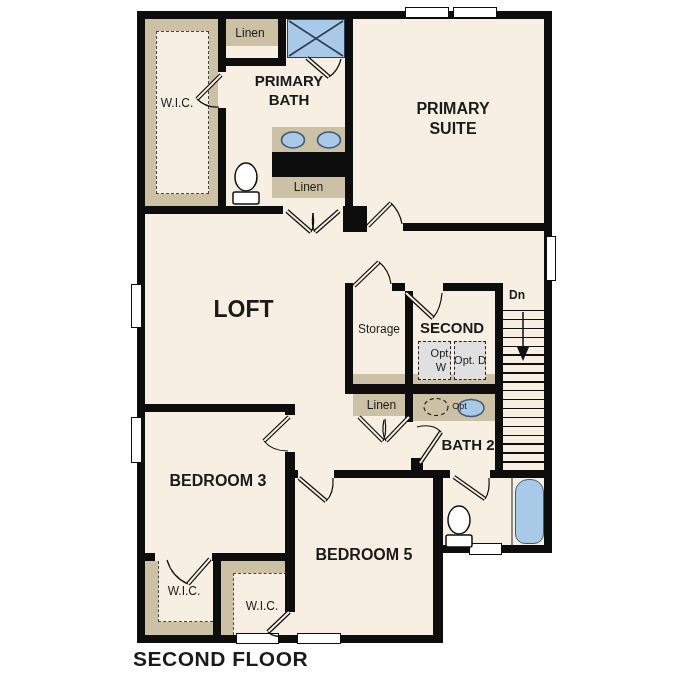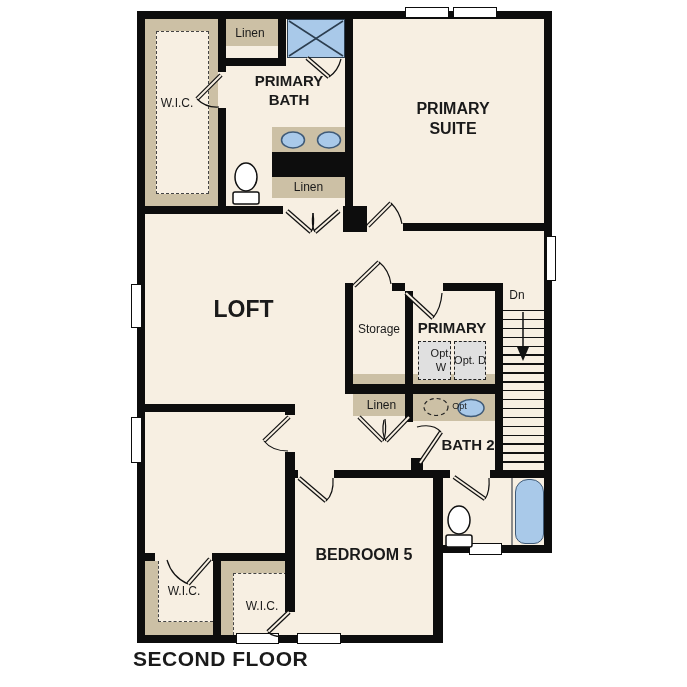--- a/index.html
+++ b/index.html
@@ -193,25 +193,26 @@
     </g>
   </svg>
 
   <div class="abs lbl sm" style="left:222px;top:21px;width:56px;height:24px;">Linen</div>
   <div class="abs lbl bold" style="left:244px;top:70px;width:90px;height:42px;font-size:15px;">PRIMARY BATH</div>
   <div class="abs lbl sm" style="left:147px;top:96px;width:60px;height:14px;">W.I.C.</div>
   <div class="abs lbl sm" style="left:272px;top:179px;width:73px;height:17px;">Linen</div>
   <div class="abs lbl bold" style="left:398px;top:96px;width:110px;height:46px;font-size:16px;">PRIMARY SUITE</div>
   <div class="abs lbl bold" style="left:196px;top:296px;width:95px;height:27px;font-size:23px;">LOFT</div>
   <div class="abs lbl sm" style="left:348px;top:321px;width:62px;height:16px;">Storage</div>
-  <div class="abs lbl bold" style="left:406px;top:319px;width:92px;height:18px;font-size:15px;">PRIMARY</div>
+  <div class="abs lbl bold" style="left:406px;top:319px;width:92px;height:18px;font-size:15px;">SECOND</div>
   <div class="abs lbl xs" style="left:418px;top:343px;width:30px;height:35px;z-index:6;margin-left:8px;">Opt. W</div>
   <div class="abs lbl xs" style="left:454px;top:343px;width:32px;height:35px;z-index:6;">Opt. D</div>
-  <div class="abs lbl sm" style="left:503px;top:287px;width:28px;height:16px;">Dn</div>
+  <div class="abs lbl sm" style="left:503px;top:287px;width:28px;height:16px;font-weight:bold;">Dn</div>
   <div class="abs lbl sm" style="left:353px;top:395px;width:57px;height:20px;">Linen</div>
   <div class="abs lbl xxs" style="left:424px;top:401px;width:25px;height:12px;">Opt</div>
   <div class="abs lbl bold" style="left:436px;top:436px;width:64px;height:18px;font-size:15px;">BATH 2</div>
+  <div class="abs lbl bold" style="left:148px;top:471px;width:140px;height:20px;font-size:16px;">BEDROOM 3</div>
   <div class="abs lbl bold" style="left:298px;top:545px;width:132px;height:20px;font-size:16px;">BEDROOM 5</div>
   <div class="abs lbl sm" style="left:158px;top:584px;width:52px;height:15px;">W.I.C.</div>
   <div class="abs lbl sm" style="left:236px;top:599px;width:52px;height:15px;">W.I.C.</div>
   <div class="abs lbl bold" style="left:133px;top:645px;width:250px;height:28px;font-size:21px;justify-content:flex-start;text-align:right;letter-spacing:0.5px;">SECOND FLOOR</div>
 
 </div>
 
 </body></html>

